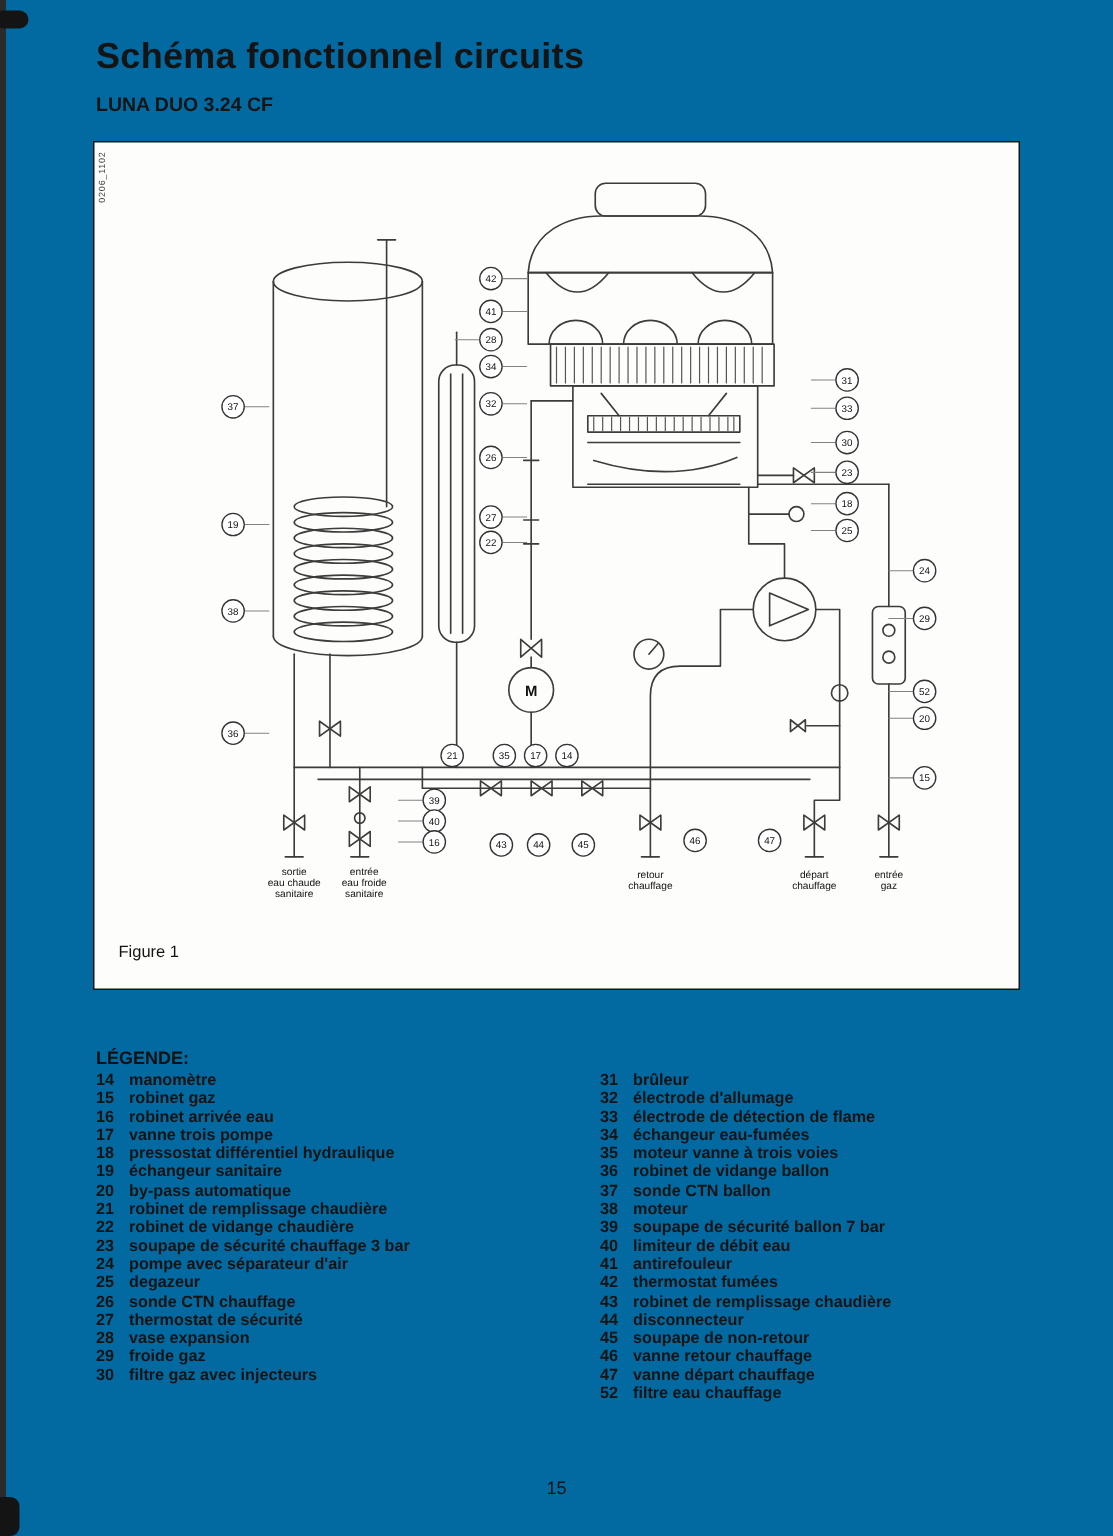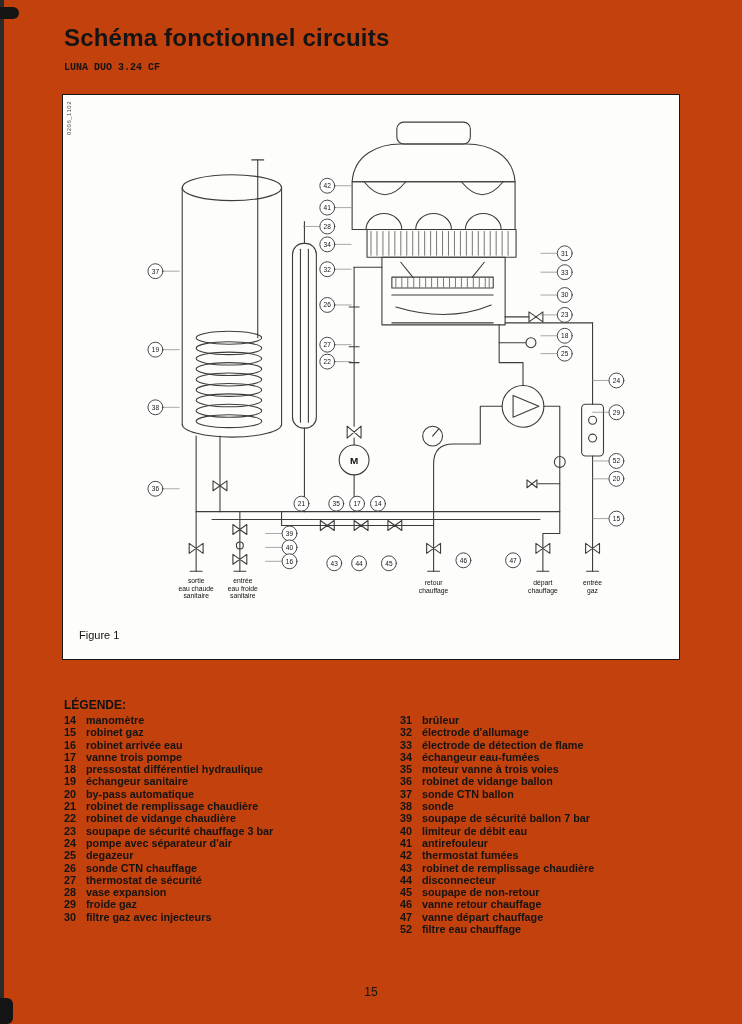--- a/index.html
+++ b/index.html
@@ -1,27 +1,27 @@
 <!DOCTYPE html>
 <html><head>
 <meta charset="utf-8">
 <style>
   html,body { margin:0; padding:0; background:#ffffff; }
   .page {
     position:relative; width:742px; height:1024px;
-    background:#c2410c; overflow:hidden;
+    background:#0369a1; overflow:hidden;
     font-family:"Liberation Sans", sans-serif; color:#111;
   }
   
   .edge-line { position:absolute; left:0; top:0; width:4px; height:100%; background:#2b2b2b; }
   .edge-blob-top { position:absolute; left:0; top:7px; width:19px; height:12px; background:#141414; border-radius:2px 9px 9px 2px; }
   .edge-blob-bottom { position:absolute; left:0; top:998px; width:13px; height:26px; background:#141414; border-radius:0 6px 6px 0; }
 
   .title { position:absolute; left:64px; top:24px; margin:0; font-size:24px; font-weight:bold; letter-spacing:0.2px; color:#141414; }
-  .subtitle { position:absolute; left:64px; top:62px; margin:0; font-size:10px; font-weight:bold; color:#141414;font-family:Liberation Mono, monospace; }
+  .subtitle { position:absolute; left:64px; top:62px; margin:0; font-size:13px; font-weight:bold; color:#141414; }
 
   .figure-box {
     position:absolute; left:62px; top:94px; width:618px; height:566px;
     border:1.5px solid #161616; box-sizing:border-box; background:#fdfdfb;
   }
   .figure-box svg { position:absolute; left:0; top:0; width:100%; height:100%; }
   .doc-code {
     position:absolute; left:3px; top:6px; font-size:6px; color:#444;
     writing-mode:vertical-rl; transform:rotate(180deg); letter-spacing:0.5px;
   }
@@ -474,21 +474,21 @@
           <div class="legend-row">
             <span class="legend-num">36</span>
             <span class="legend-label">robinet de vidange ballon</span>
           </div>
           <div class="legend-row">
             <span class="legend-num">37</span>
             <span class="legend-label">sonde CTN ballon</span>
           </div>
           <div class="legend-row">
             <span class="legend-num">38</span>
-            <span class="legend-label">sonde</span>
+            <span class="legend-label">moteur</span>
           </div>
           <div class="legend-row">
             <span class="legend-num">39</span>
             <span class="legend-label">soupape de sécurité ballon 7 bar</span>
           </div>
           <div class="legend-row">
             <span class="legend-num">40</span>
             <span class="legend-label">limiteur de débit eau</span>
           </div>
           <div class="legend-row">

